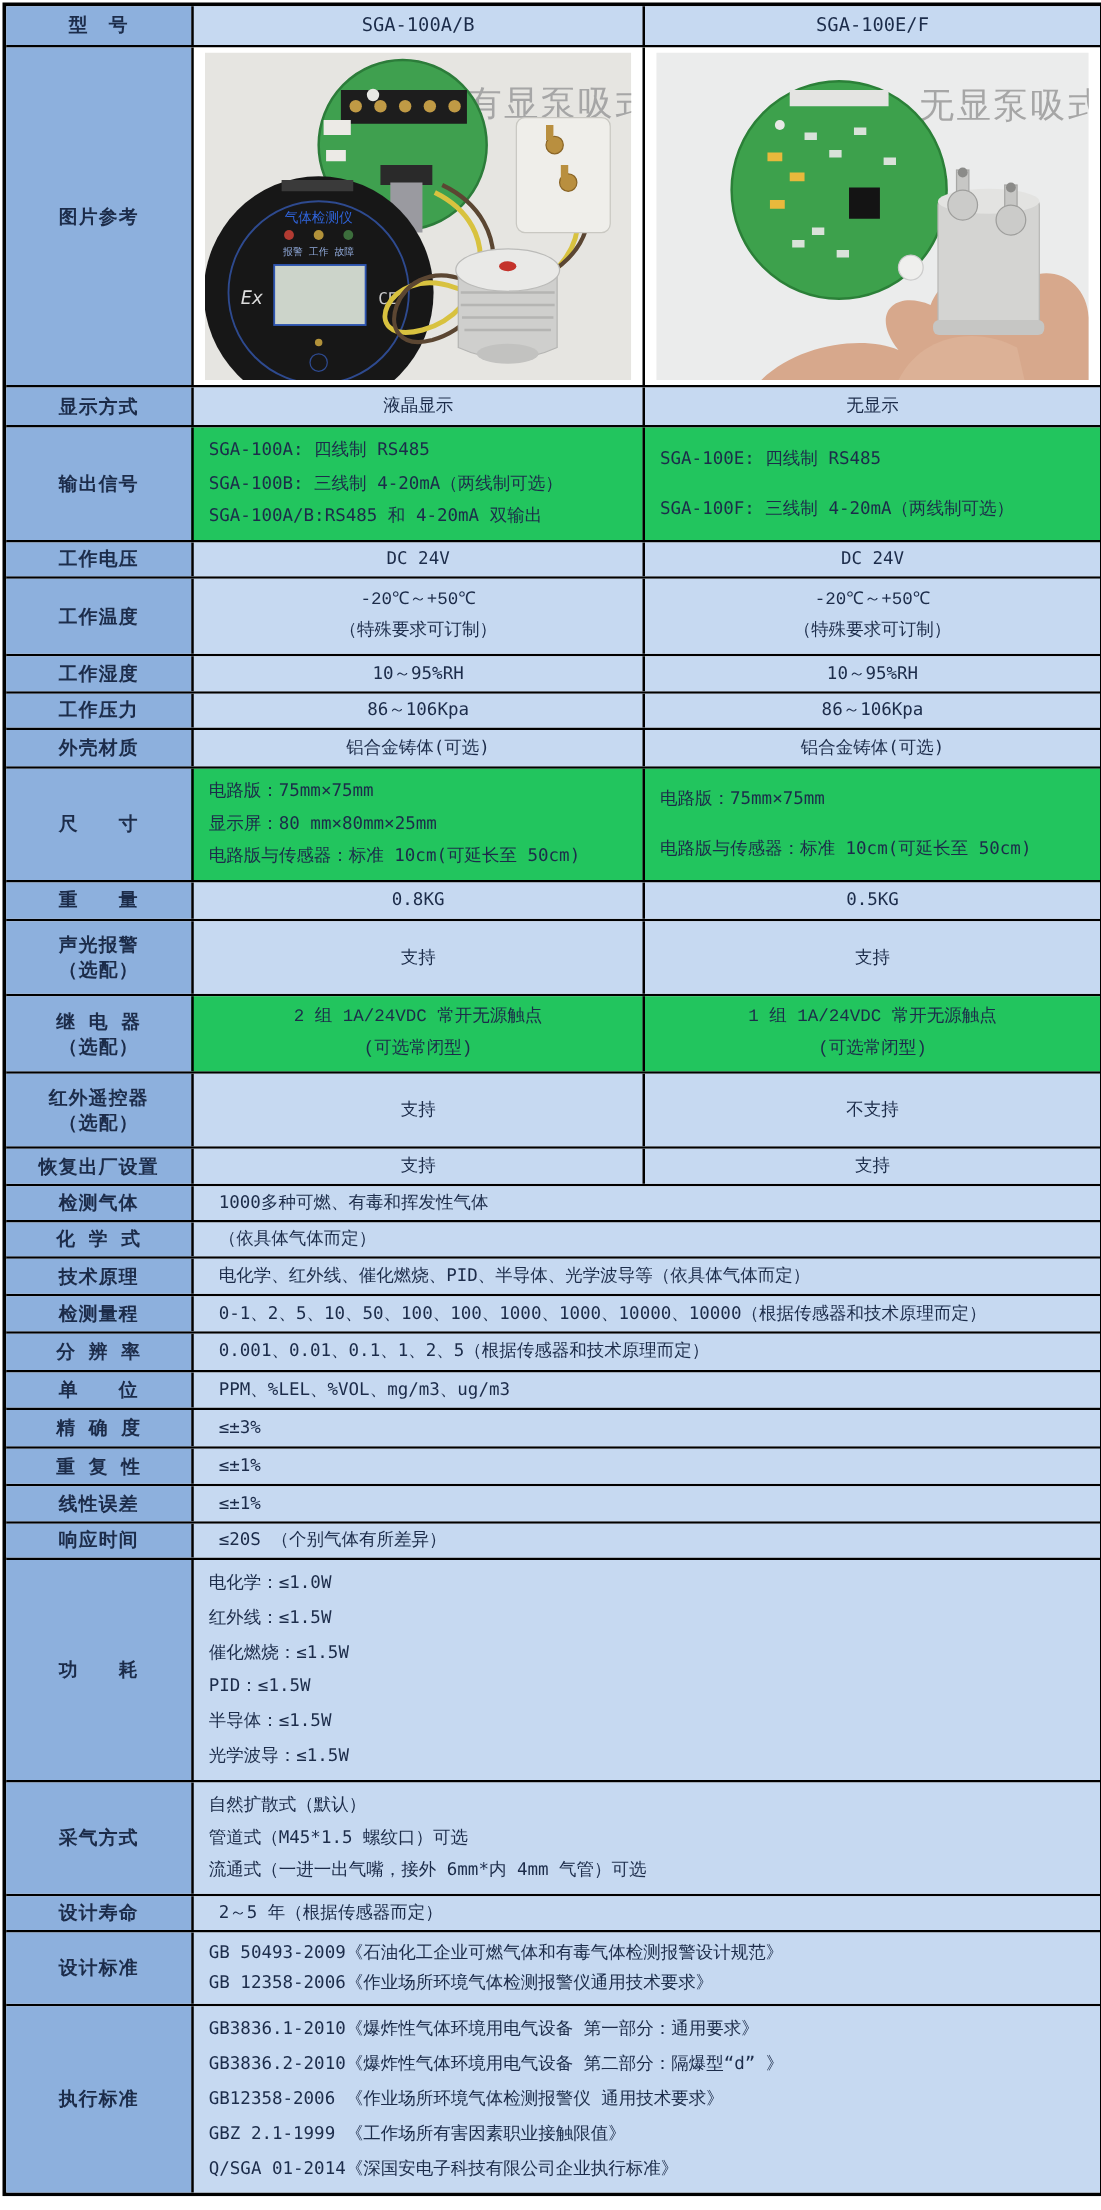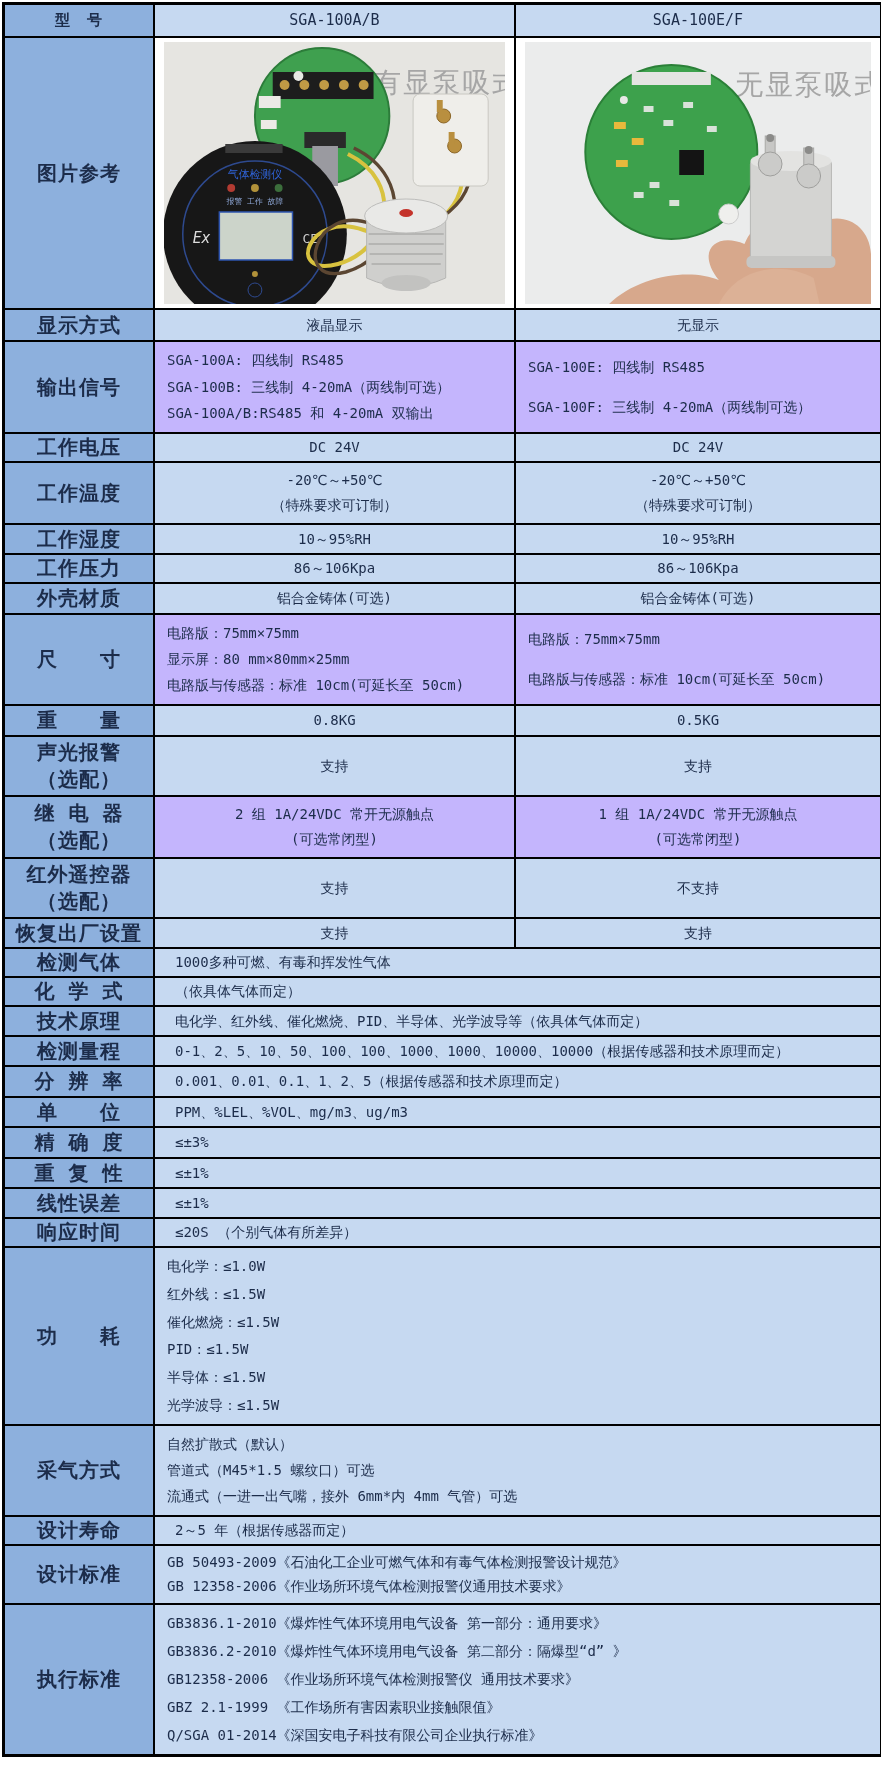--- a/index.html
+++ b/index.html
@@ -2,27 +2,27 @@
 <html><head>
 <meta charset="utf-8">
 <style>
   html,body{margin:0;padding:0;background:#fff;}
   body{width:881px;font-family:"DejaVu Sans Mono","DejaVu Sans","Liberation Sans",sans-serif;color:#1c2c4a;}
   .spec-table{width:875px;margin:2px 0 0 2px;border:3px solid #000;}
   .tr{display:grid;grid-template-columns:148px 361px 1fr;border-top:2px solid #000;}
   .tr.first{border-top:none;}
   .td{display:flex;align-items:center;justify-content:center;font-size:14px;line-height:1.35;box-sizing:border-box;}
   .td + .td{border-left:2px solid #000;}
-  .lbl{background:#8db0dd;font-weight:bold;font-size:20px;flex-direction:column;text-align:center;letter-spacing:1px;}
+  .lbl{background:#8db0dd;font-weight:bold;font-size:15px;flex-direction:column;text-align:center;letter-spacing:1px;}
   .lt{background:#c6d9f1;}
-  .pale{background:#c4b5fd;}
+  .pale{background:#22c55e;}
   .wht{background:#ffffff;}
   .l{justify-content:flex-start;text-align:left;padding-left:20px;}
   .ml{flex-direction:column;align-items:stretch;justify-content:space-around;padding:5px 6px 5px 12px;text-align:left;}
-  .mc{flex-direction:column;justify-content:space-around;padding:5px 0;text-align:center;}
+  .mc{flex-direction:column;justify-content:space-around;padding:5px 0;text-align:center;font-family:Liberation Mono, monospace;}
   .span{grid-column:2/4;}
   .photo-cell{padding:4px 9px;align-items:stretch;}
   svg.photo{width:100%;height:100%;display:block;}
   .hdr{font-size:15px;}
 </style>
 </head>
 <body>
 
 <div class="spec-table">
 

